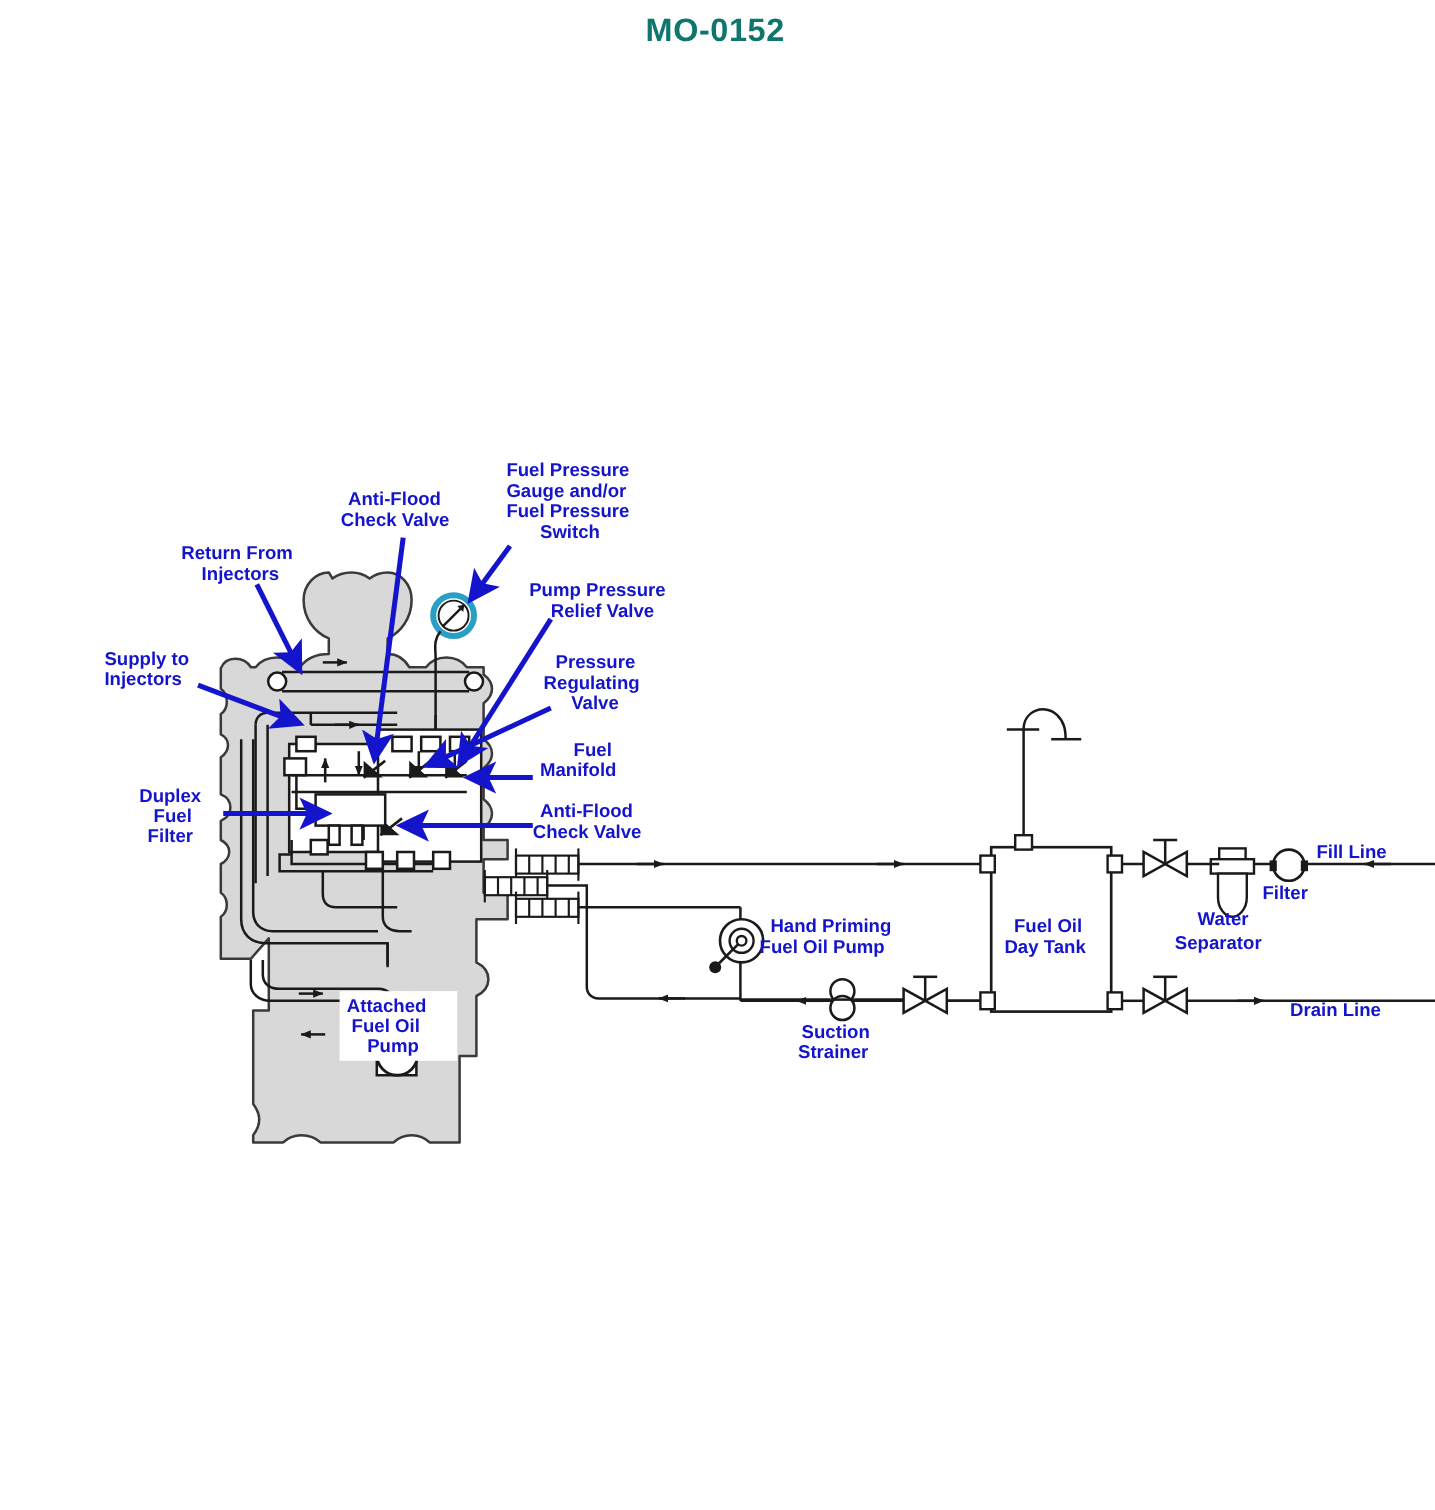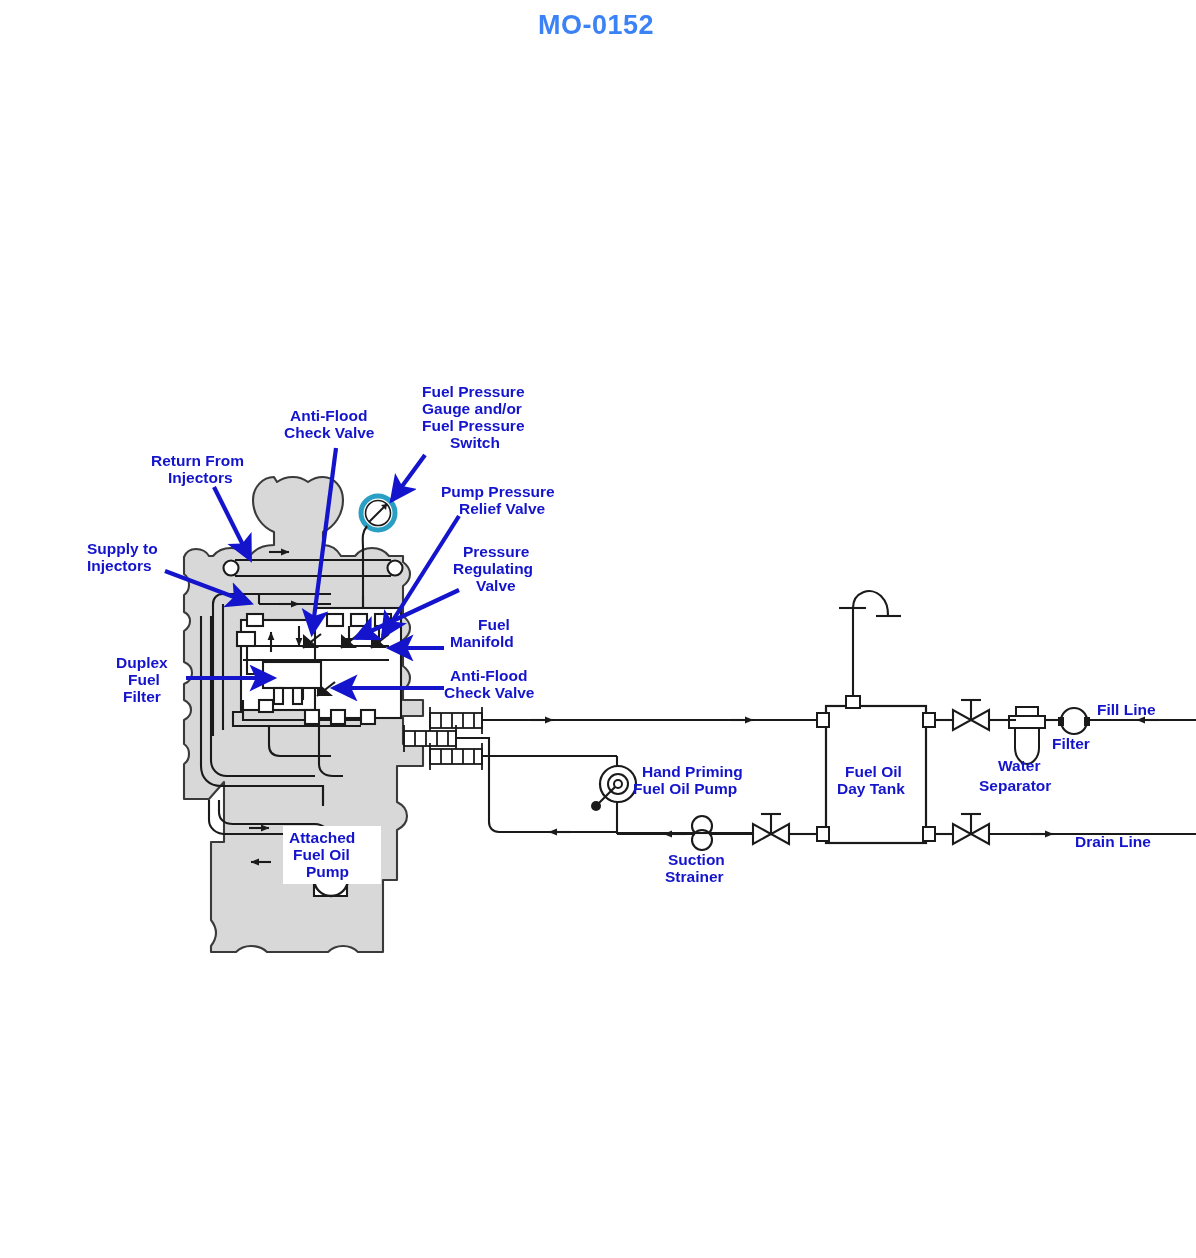--- a/index.html
+++ b/index.html
@@ -5,21 +5,21 @@
 <style>
   html,body{margin:0;padding:0;background:#ffffff;}
   body{
     width:1196px;height:1258px;
     font-family:"Liberation Sans", sans-serif;
     position:relative;overflow:hidden;
   }
   #page-title{
     position:absolute;left:0;top:10px;width:1192px;
     text-align:center;
-    font-size:27px;font-weight:bold;color:#3b82f6;
+    font-size:27px;font-weight:bold;color:#0f766e;
     letter-spacing:0.5px;
   }
   #diagram-wrap{position:absolute;left:0;top:0;width:1196px;height:1092px;margin-left:31px;}
   svg{display:block;}
   .lbl{
     font-family:"Liberation Sans", sans-serif;
     font-weight:bold;
     font-size:15.5px;
     fill:#1414cc;
   }

